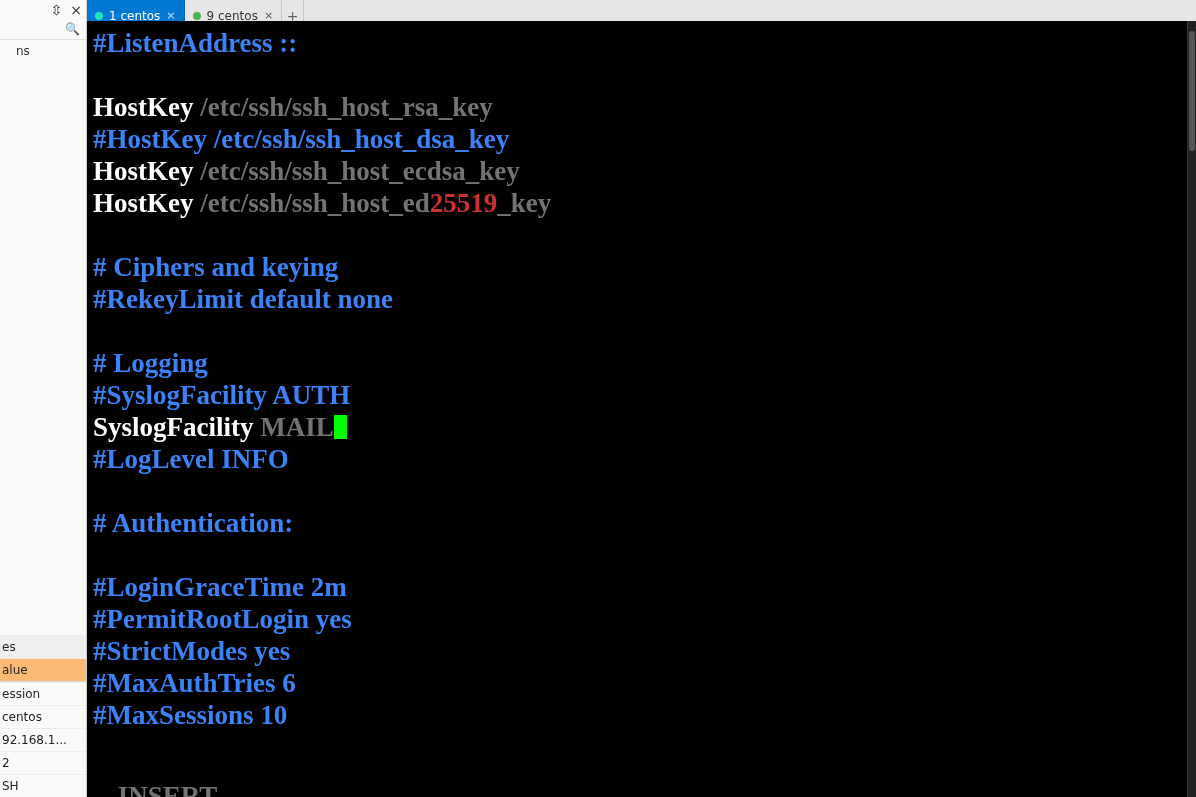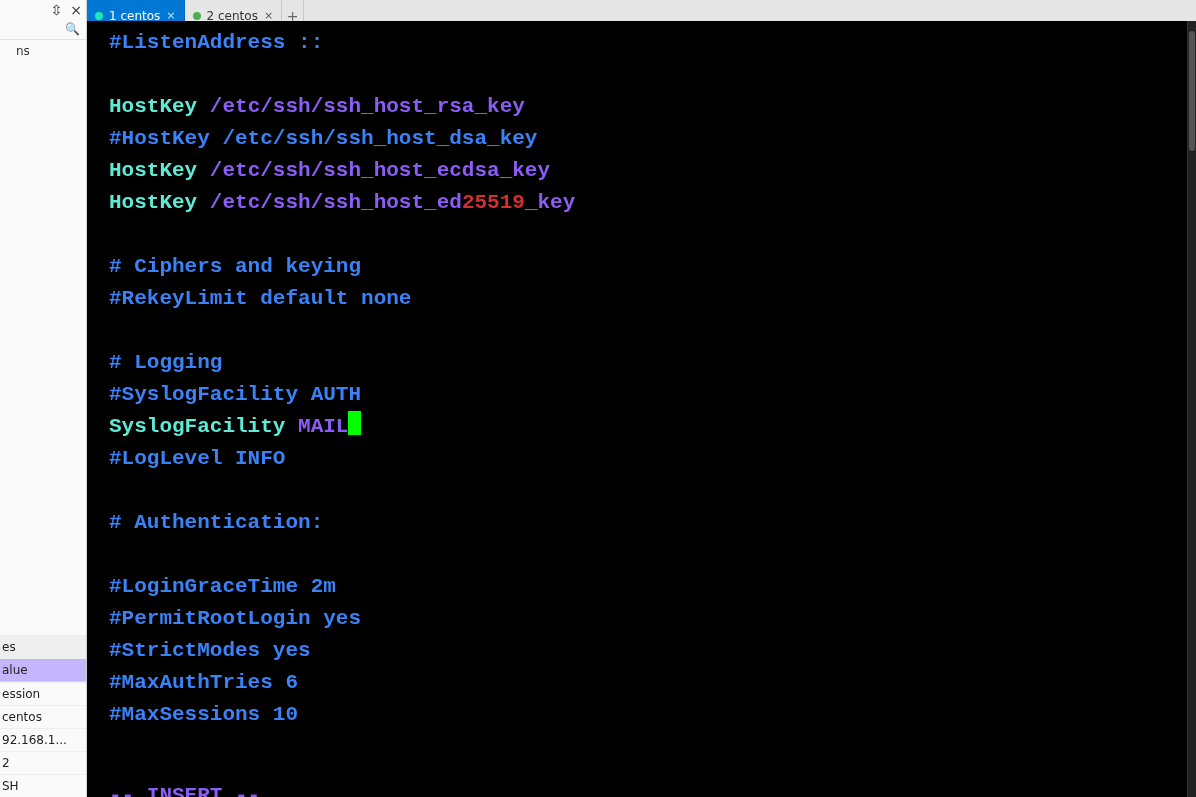--- a/index.html
+++ b/index.html
@@ -43,21 +43,21 @@
   }
   .left-panel .bottom-list .row {
     padding: 4px 14px 4px 2px;
     border-top: 1px solid #eee;
     white-space: nowrap;
     overflow: hidden;
     font-size: 12px;
     color: #222;
   }
   .left-panel .bottom-list .row.header1 { background: #efefef; }
-  .left-panel .bottom-list .row.header2 { background: #c4b5fd; border-bottom: 1px solid #d8d8d8; }
+  .left-panel .bottom-list .row.header2 { background: #fdba74; border-bottom: 1px solid #d8d8d8; }
 
   
   .tab-bar {
     position: absolute;
     left: 87px; top: 0; right: 0;
     height: 32px;
     background: #e6e6e6;
     border-bottom: 1px solid #bdbdbd;
     display: flex;
     align-items: stretch;
@@ -92,31 +92,31 @@
     border-right: 1px solid #c8c8c8;
     color: #666; font-size: 14px; cursor: pointer;
   }
 
   
   .terminal {
     position: absolute;
     left: 87px; top: 21px; right: 0; bottom: 0;
     background: #000;
     color: #fff;
-    font-family: Liberation Mono, monospace;
-    font-size: 21px;
+    font-family: Liberation Serif, serif;
+    font-size: 27px;
     line-height: 32px;
     font-weight: bold;
-    padding: 6px 6px 0 22px;
+    padding: 6px 6px 0 6px;
     white-space: pre;
     overflow: hidden;
   }
   .c-blue   { color: #3b82f6; }
-  .c-yellow { color: #5eead4; }
-  .c-white  { color: #8b5cf6; }
+  .c-yellow { color: #ffffff; }
+  .c-white  { color: #737373; }
   .c-red    { color: #d03030; text-align: center; }
   .cursor-block {
     display: inline-block;
     width: 13px; height: 24px;
     background: #00ff00;
     vertical-align: -3px;
   }
   .statusline {
     margin-top: 17px;
   }
@@ -162,21 +162,21 @@
 </div>
 
 <div class="tab-bar">
   <div class="tab active">
     <span class="dot"></span>
     <span class="tab-text">1 centos</span>
     <span class="close">×</span>
   </div>
   <div class="tab">
     <span class="dot"></span>
-    <span class="tab-text">2 centos</span>
+    <span class="tab-text">9 centos</span>
     <span class="close">×</span>
   </div>
   <div class="tab-add">+</div>
 </div>
 
 <div class="terminal" id="terminal"><div><span class="c-blue">#ListenAddress ::</span></div><div>&nbsp;</div><div><span class="c-yellow">HostKey</span><span class="c-white"> /etc/ssh/ssh_host_rsa_key</span></div><div><span class="c-blue">#HostKey /etc/ssh/ssh_host_dsa_key</span></div><div><span class="c-yellow">HostKey</span><span class="c-white"> /etc/ssh/ssh_host_ecdsa_key</span></div><div><span class="c-yellow">HostKey</span><span class="c-white"> /etc/ssh/ssh_host_ed</span><span class="c-red">25519</span><span class="c-white">_key</span></div><div>&nbsp;</div><div><span class="c-blue"># Ciphers and keying</span></div><div><span class="c-blue">#RekeyLimit default none</span></div><div>&nbsp;</div><div><span class="c-blue"># Logging</span></div><div><span class="c-blue">#SyslogFacility AUTH</span></div><div><span class="c-yellow">SyslogFacility</span><span class="c-white"> MAIL</span><span class="cursor-block"></span></div><div><span class="c-blue">#LogLevel INFO</span></div><div>&nbsp;</div><div><span class="c-blue"># Authentication:</span></div><div>&nbsp;</div><div><span class="c-blue">#LoginGraceTime 2m</span></div><div><span class="c-blue">#PermitRootLogin yes</span></div><div><span class="c-blue">#StrictModes yes</span></div><div><span class="c-blue">#MaxAuthTries 6</span></div><div><span class="c-blue">#MaxSessions 10</span></div><div>&nbsp;</div><div class="statusline c-white">-- INSERT --</div></div>
 <div class="terminal-scroll">
   <div class="thumb"></div>
 </div>
 

